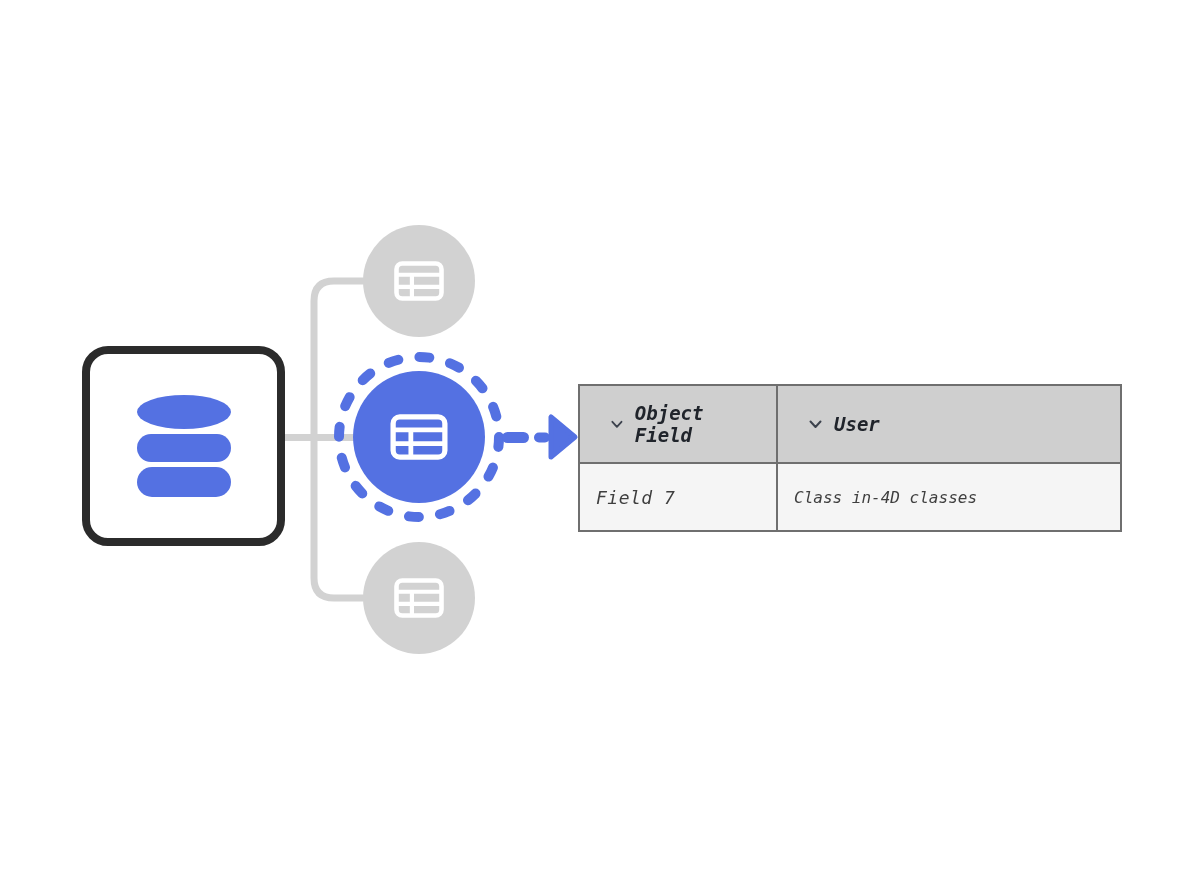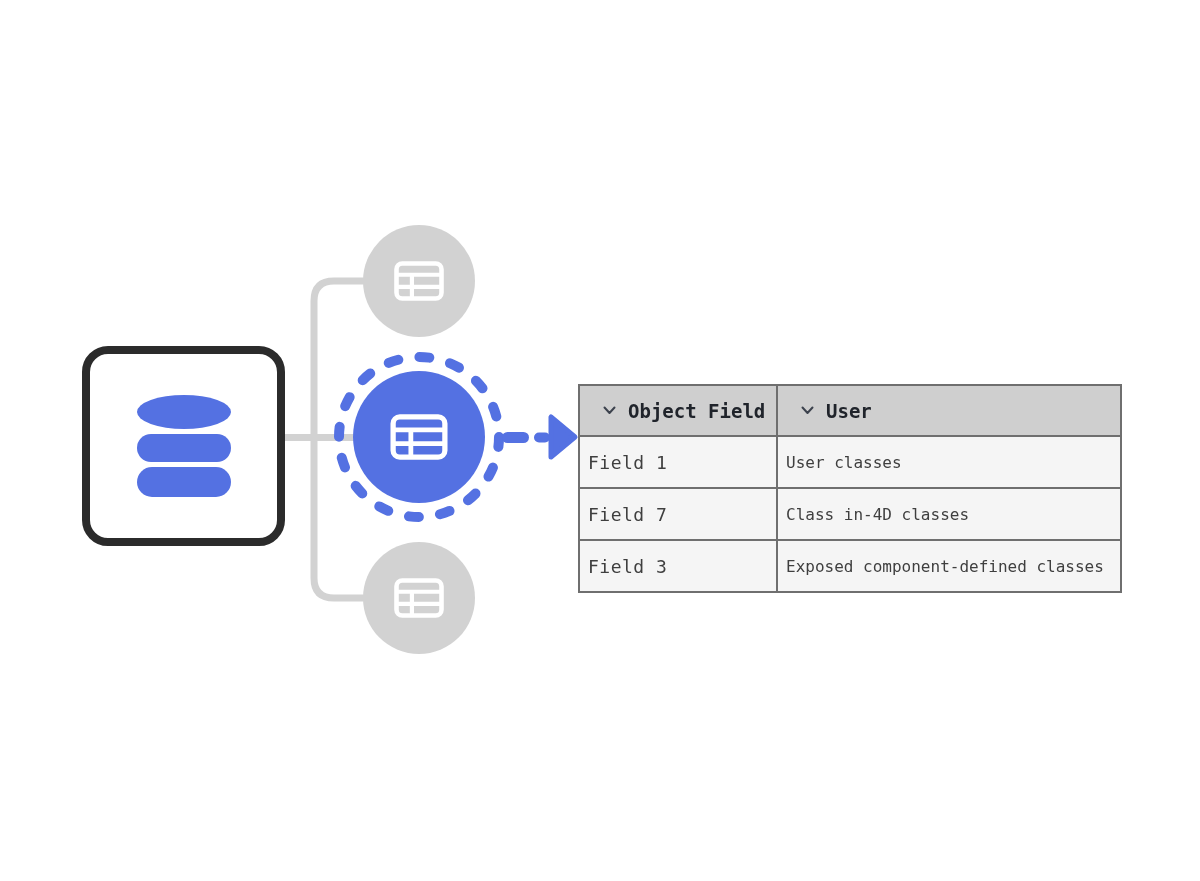--- a/index.html
+++ b/index.html
@@ -27,21 +27,21 @@
 
   .stub {
     left:502px; top:432px; width:27px; height:11px;
     border-radius:6px; background:var(--accent_blue);
   }
   .arrow-wrap { left:534px; top:413px; }
 
   
   .table-wrap { left:578px; top:384px; }
   table.classes { border-collapse:collapse; table-layout:fixed; width:542px; }
-  table.classes th, table.classes td { border:2px solid var(--table_border); padding:8px; }
+  table.classes th, table.classes td { border:2px solid var(--table_border); padding:16px;font-style:italic; }
   table.classes th {
     background:var(--header_bg); height:33px; text-align:left;
     font-size:19px; font-weight:bold; color:var(--header_text);
   }
   .th-inner { display:flex; align-items:center; gap:12px; padding-left:15px; }
   table.classes td { background:var(--row_bg); height:34px; vertical-align:middle; }
   td.field-cell { font-size:18px; color:var(--body_text); padding-left:6px; letter-spacing:0.5px; }
   td.class-cell { font-size:16px; color:var(--body_text); padding-left:8px; }
 
   svg { display:block; }
@@ -123,28 +123,20 @@
               <svg width="13" height="9" viewBox="0 0 13 9">
                 <polyline points="1.5,1.5 6.5,7 11.5,1.5" fill="none" stroke="#3c424d" stroke-width="2" stroke-linecap="round" stroke-linejoin="round"></polyline>
               </svg>
               <span>User</span>
             </span>
           </th>
         </tr>
       </thead>
       <tbody>
         <tr>
-          <td class="field-cell">Field 1</td>
-          <td class="class-cell">User classes</td>
-        </tr>
-        <tr>
           <td class="field-cell">Field 7</td>
           <td class="class-cell">Class in-4D classes</td>
-        </tr>
-        <tr>
-          <td class="field-cell">Field 3</td>
-          <td class="class-cell">Exposed component-defined classes</td>
         </tr>
       </tbody>
     </table>
   </div>
 
 </div>
 
 </body></html>

